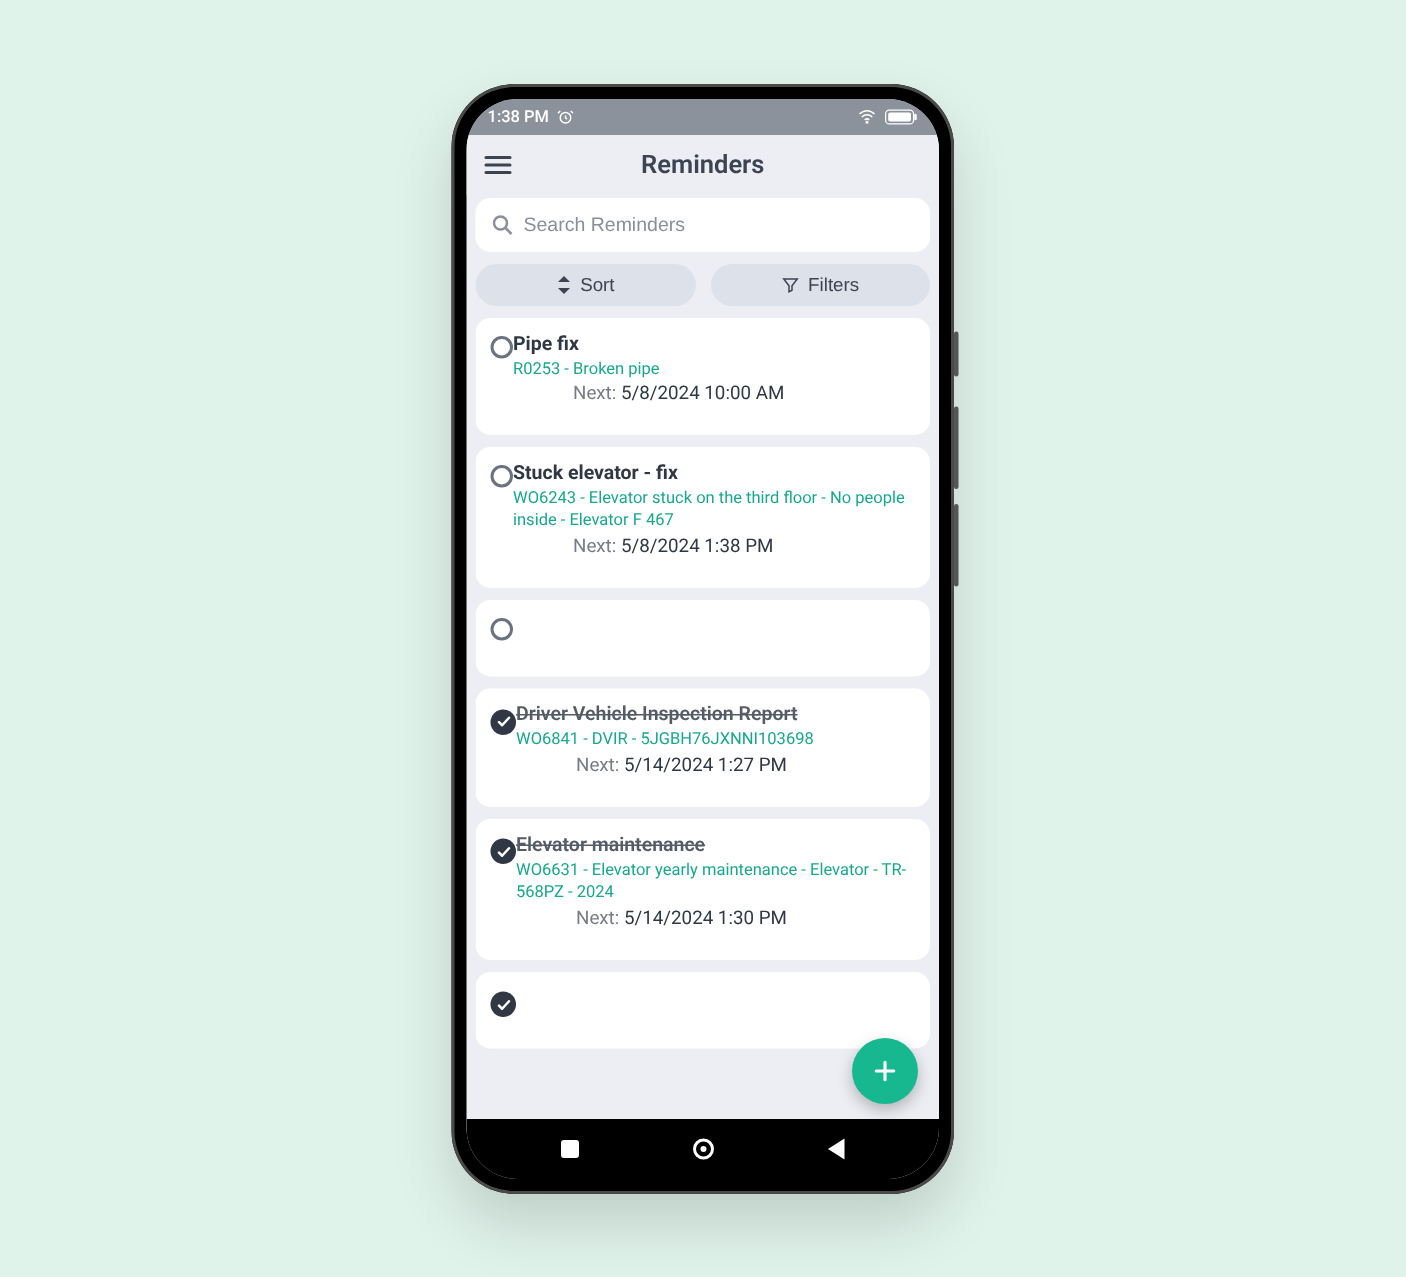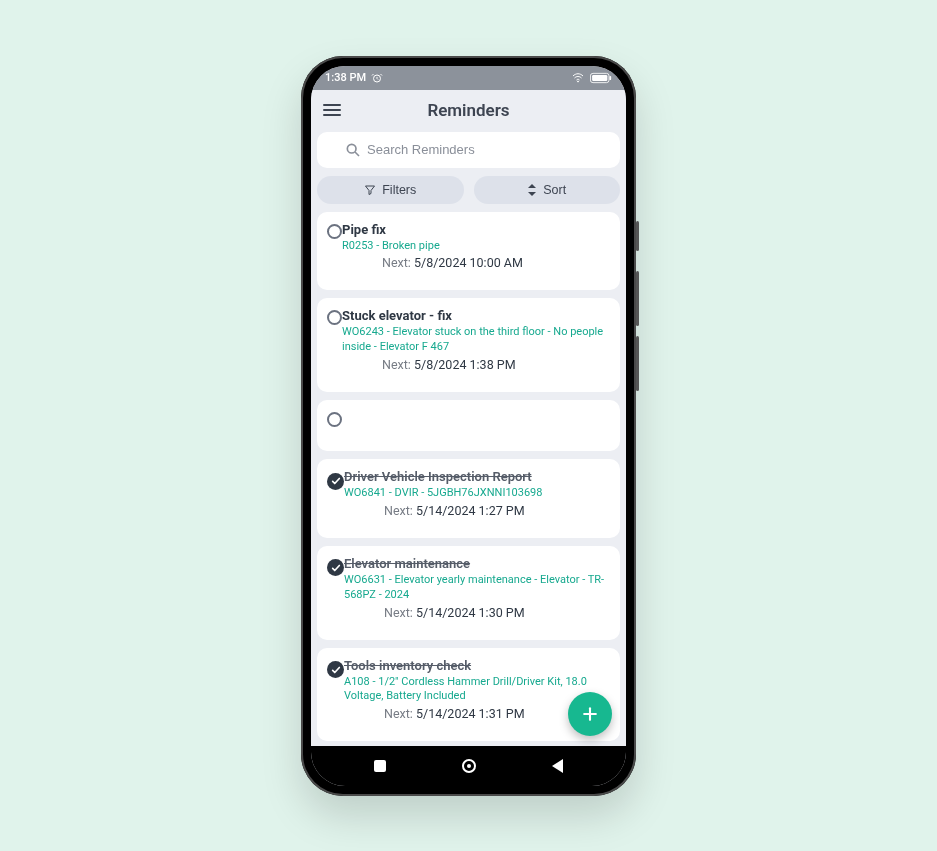--- a/index.html
+++ b/index.html
@@ -79,21 +79,21 @@
     display: flex;
     flex-direction: column;
     position: relative;
   }
   .search-box {
     background: #fff;
     border-radius: 10px;
     height: 36px;
     display: flex;
     align-items: center;
-    padding: 0 28px;
+    padding: 0 10px;
     gap: 6px;
     margin-bottom: 8px;
   }
   .search-box input {
     border: none;
     outline: none;
     flex: 1;
     font-size: 13px;
     color: #333;
     background: transparent;
@@ -224,31 +224,31 @@
       <div class="search-box">
         <svg width="16" height="16" viewBox="0 0 24 24" fill="none" stroke="#8a8f99" stroke-width="2.5">
             <circle cx="10" cy="10" r="6.5"></circle>
             <line x1="15" y1="15" x2="21" y2="21"></line>
           </svg>
         <input type="text" placeholder="Search Reminders" style="">
       </div>
 
       <div class="toolbar-row">
         <button class="pill-btn">
-          <svg width="12" height="12" viewBox="0 0 24 24" fill="none" stroke="#3d4451" stroke-width="2">
-              <path d="M3 4h18l-7 9v6l-4 2v-8z"></path>
-            </svg>
-          <span>Filters</span>
-        </button>
-        <button class="pill-btn">
           <svg width="10" height="12" viewBox="0 0 10 12" fill="#3d4451">
               <path d="M5 0L9 4H1z"></path>
               <path d="M5 12L1 8h8z"></path>
             </svg>
           <span>Sort</span>
+        </button>
+        <button class="pill-btn">
+          <svg width="12" height="12" viewBox="0 0 24 24" fill="none" stroke="#3d4451" stroke-width="2">
+              <path d="M3 4h18l-7 9v6l-4 2v-8z"></path>
+            </svg>
+          <span>Filters</span>
         </button>
       </div>
 
       <div class="list" id="list">
           <div class="card">
             <div class="check-col"><span class="check-circle"></span></div>
             <div class="card-body">
               <div class="card-title">Pipe fix</div>
               <div class="card-link">R0253 - Broken pipe</div>
               <div class="card-next"><span class="lbl">Next:</span> <span> 5/8/2024 10:00 AM</span></div>
@@ -288,25 +288,20 @@
               <div class="card-link">WO6631 - Elevator yearly maintenance - Elevator - TR-568PZ - 2024</div>
               <div class="card-next"><span class="lbl">Next:</span> <span> 5/14/2024 1:30 PM</span></div>
             </div>
           </div>
           <div class="card">
             <div class="check-col"><span class="check-filled">
                 <svg width="10" height="10" viewBox="0 0 24 24" fill="none" stroke="#fff" stroke-width="4" stroke-linecap="round" stroke-linejoin="round">
                   <polyline points="4 13 9 18 20 6"></polyline>
                 </svg>
               </span></div>
-            <div class="card-body">
-              <div class="card-title done">Tools inventory check</div>
-              <div class="card-link">A108 - 1/2" Cordless Hammer Drill/Driver Kit, 18.0 Voltage, Battery Included</div>
-              <div class="card-next"><span class="lbl">Next:</span> <span> 5/14/2024 1:31 PM</span></div>
-            </div>
           </div>
         </div>
 
       <button class="fab">
         <svg width="20" height="20" viewBox="0 0 24 24" stroke="#fff" stroke-width="2.5" stroke-linecap="round">
             <line x1="12" y1="5" x2="12" y2="19"></line>
             <line x1="5" y1="12" x2="19" y2="12"></line>
           </svg>
       </button>
     </div>

